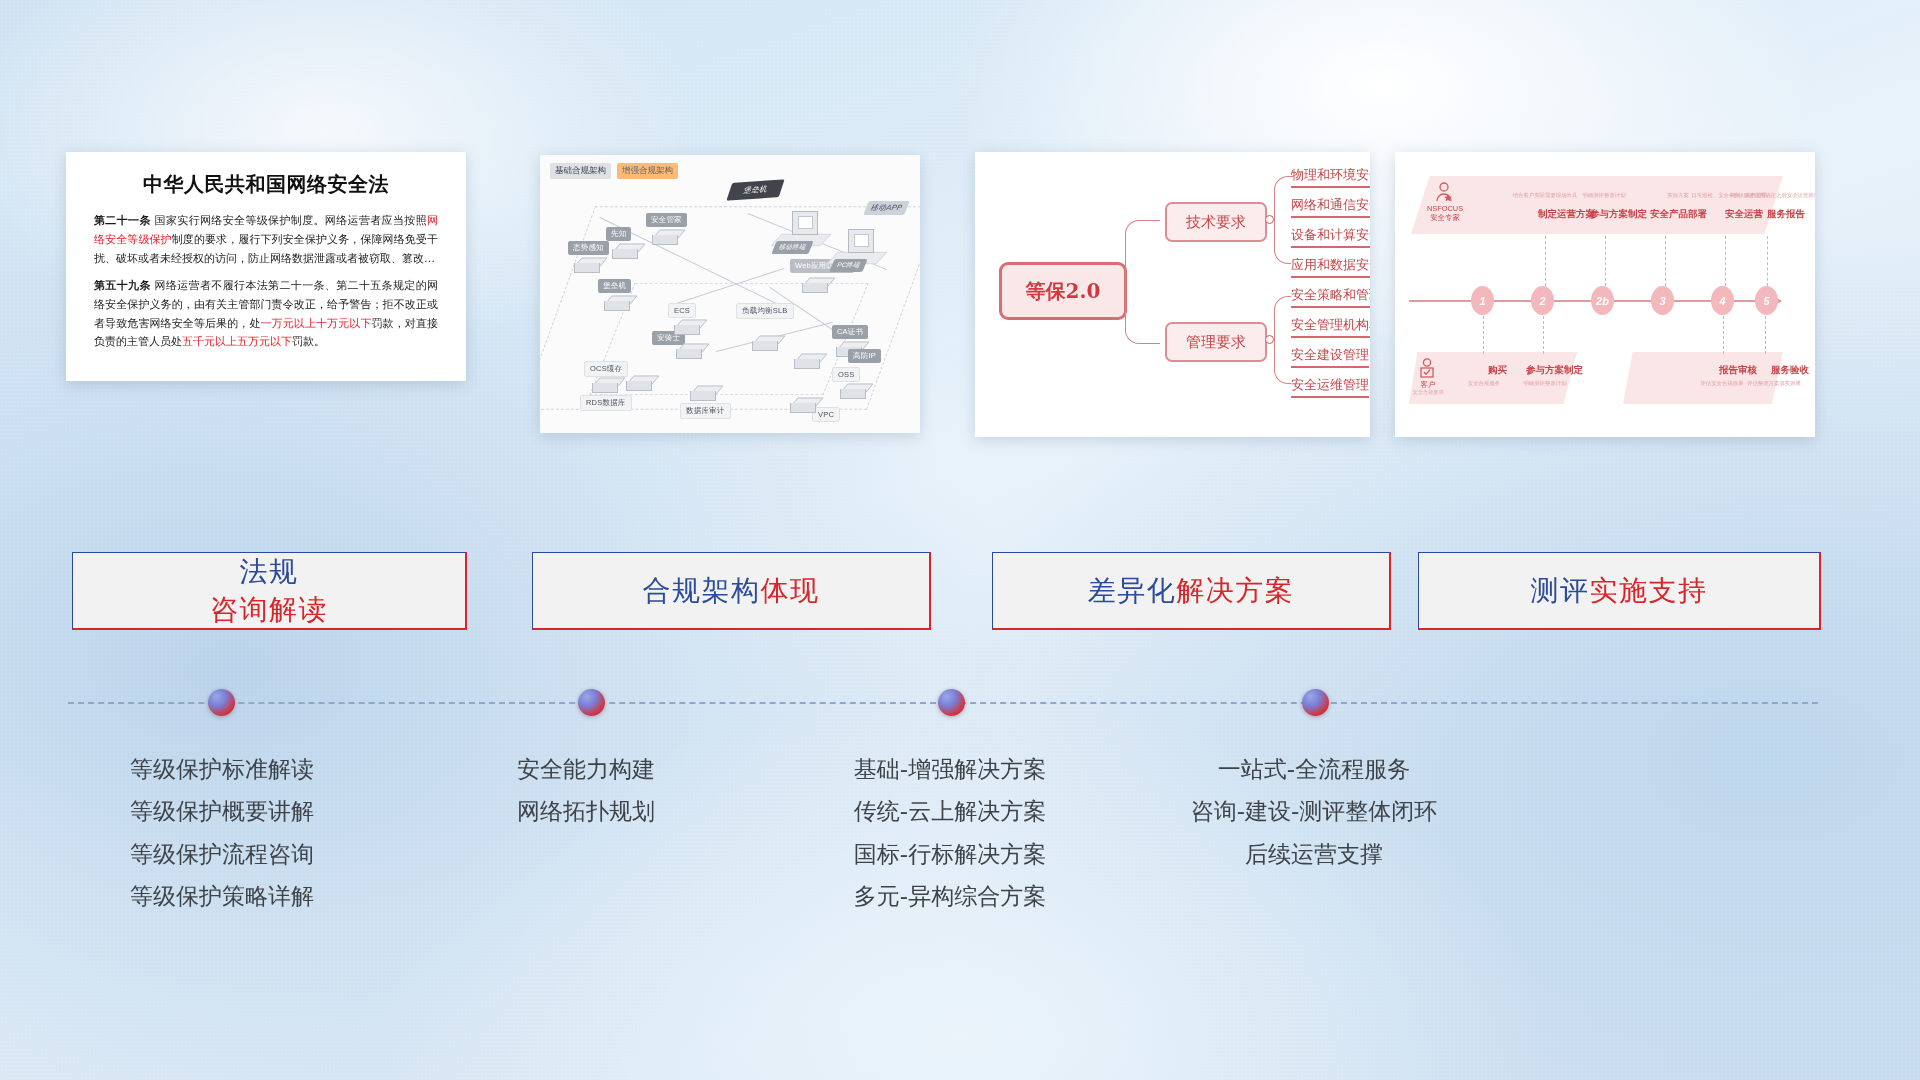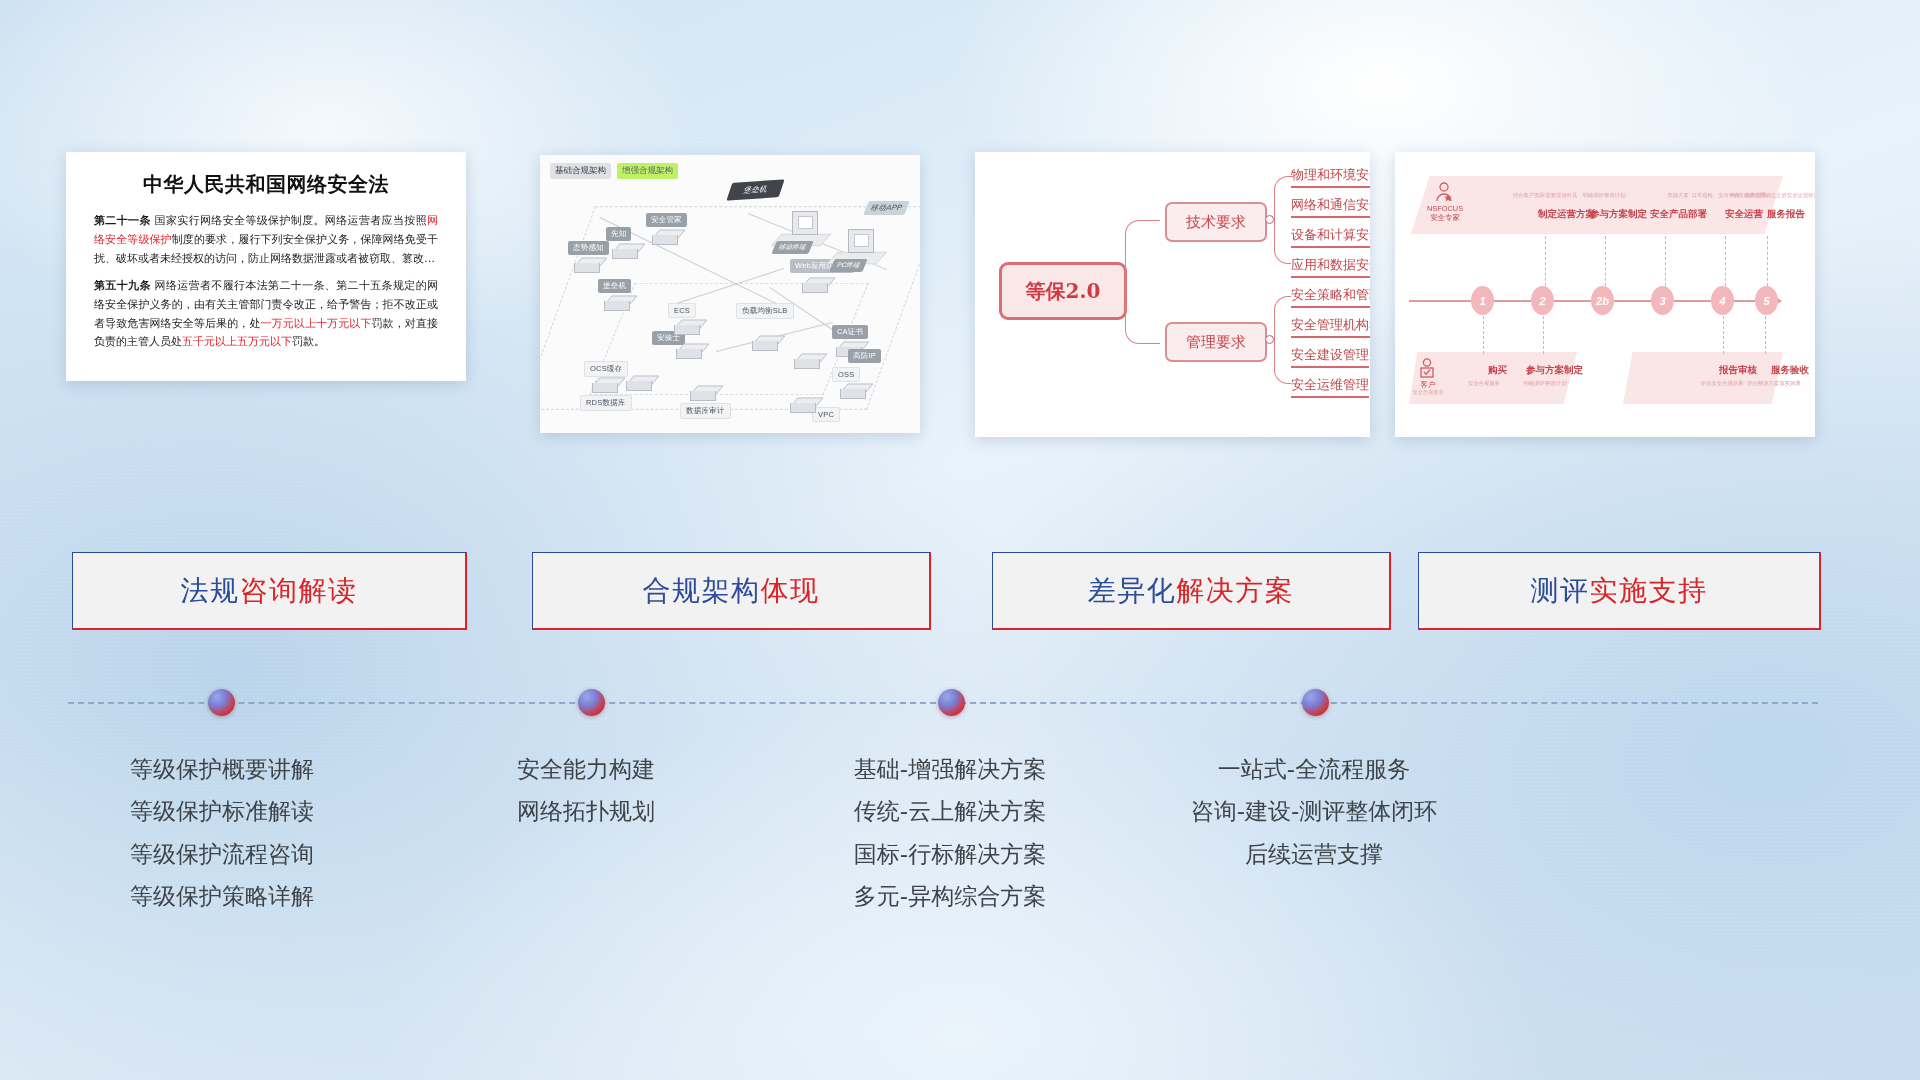--- a/index.html
+++ b/index.html
@@ -39,21 +39,21 @@
        font-family:"DejaVu Sans","Liberation Sans",sans-serif;}
   .law-title{text-align:center;font-size:20px;font-weight:700;color:#111;
              letter-spacing:.5px;margin:5px 0 14px;}
   .law-p{font-size:11px;line-height:1.72;color:#1b1b1b;text-align:justify;margin:0 14px 8px;}
   .law-art{font-weight:700;}
   .hl{color:#e8202a;}
 
   
   .arch{position:relative;width:100%;height:100%;background:#fbfbfc;}
   .arch-tabs{position:absolute;left:10px;top:8px;display:flex;gap:6px;}
-  .arch-tab{font-size:8.5px;color:#5d6470;background:#bef264;padding:2px 5px;border-radius:2px;}
+  .arch-tab{font-size:8.5px;color:#5d6470;background:#fdba74;padding:2px 5px;border-radius:2px;}
   .arch-tab.on{background:#dfe1e5;color:#3c4350;}
   .nodebox{position:absolute;font-size:7.5px;color:#fff;background:#9aa0a8;
            padding:2px 5px;border-radius:2px;white-space:nowrap;letter-spacing:.2px;}
   .nodebox.dark{background:#41454b;}
   .nodebox.lite{background:#f2f3f5;color:#4c535e;border:1px solid #dfe1e4;}
   .cube{position:absolute;width:26px;height:20px;}
   .cube i{position:absolute;display:block;}
   .cube .top{width:24px;height:12px;background:#eceef1;border:1px solid #b9bec6;
              transform:skewX(-40deg) scaleY(.62);left:4px;top:0;}
   .cube .bod{width:24px;height:9px;background:#dfe2e7;border:1px solid #b9bec6;border-top:none;left:0;top:8px;}
@@ -110,21 +110,21 @@
 
   
   .tbox{
     position:absolute;height:75px;background:#f2f2f2;
     border-top:1.6px solid #2b4b9b;border-left:1.6px solid #2b4b9b;
     border-right:2.6px solid #d9252a;border-bottom:2.6px solid #d9252a;
     display:flex;align-items:center;justify-content:center;
     font-size:28px;font-weight:500;letter-spacing:1.5px;
     font-family:"DejaVu Sans","Liberation Sans",sans-serif;
   }
-  #tbox1{left:72px;top:552px;width:392px;}
+  #tbox1{left:72px;top:552px;width:392px;flex-direction:column;}
   #tbox2{left:532px;top:552px;width:396px;}
   #tbox3{left:992px;top:552px;width:396px;}
   #tbox4{left:1418px;top:552px;width:400px;}
   .t-blue{color:#2b4b9b;}
   .t-red{color:#d9252a;}
 
   
   .tl-line{position:absolute;left:68px;top:702px;width:1750px;height:0;
            border-top:2px dashed #8fa7c9;}
   .node{position:absolute;width:27px;height:27px;border-radius:50%;top:689px;
@@ -399,22 +399,22 @@
 </div>
 
 <div class="tl-line"></div>
 <div class="node" id="n1"></div>
 <div class="node" id="n2"></div>
 <div class="node" id="n3"></div>
 <div class="node" id="n4"></div>
 
 <div class="list" id="list1">
   <ul>
+    <li>等级保护标准解读</li>
     <li>等级保护概要讲解</li>
-    <li>等级保护标准解读</li>
     <li>等级保护流程咨询</li>
     <li>等级保护策略详解</li>
   </ul>
 </div>
 <div class="list" id="list2">
   <ul>
     <li>安全能力构建</li>
     <li>网络拓扑规划</li>
   </ul>
 </div>

